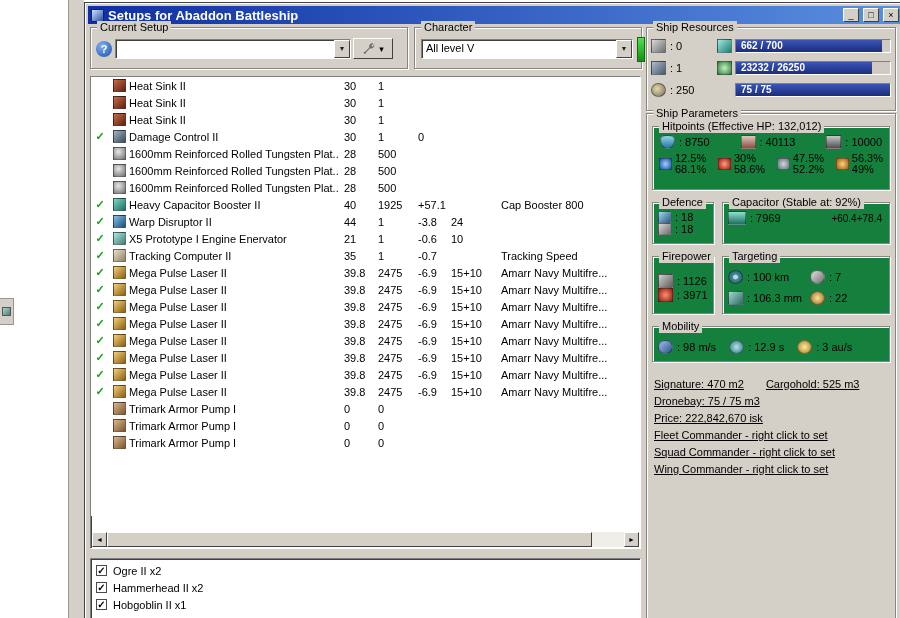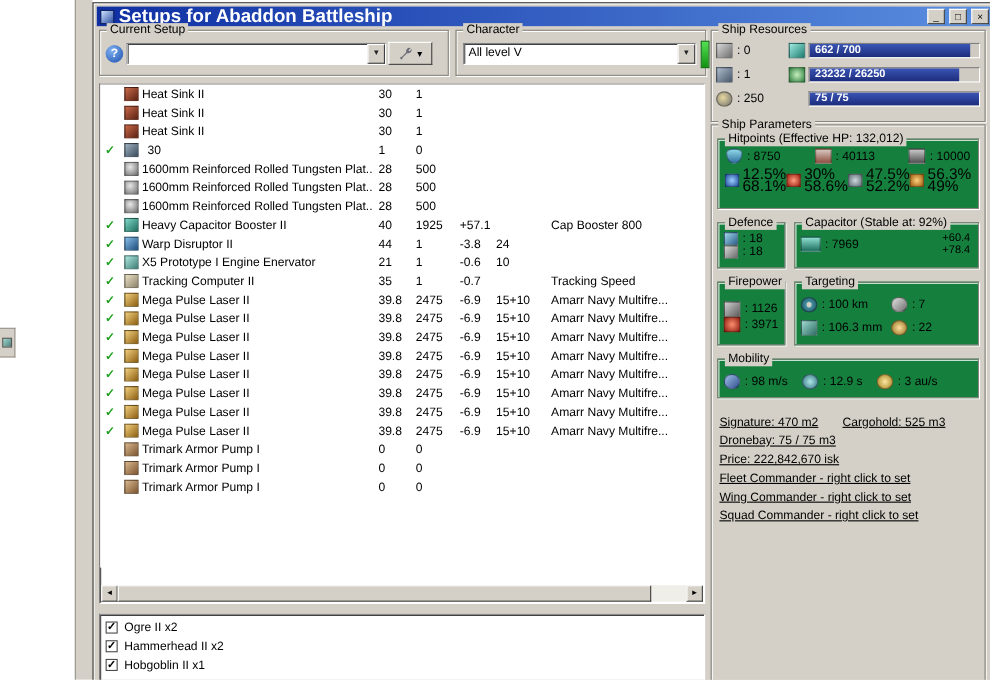--- a/index.html
+++ b/index.html
@@ -8,21 +8,21 @@
 
   
   .bg-strip{position:absolute;left:68px;top:0;width:16px;height:618px;background:#d4d0c8;border-left:1px solid #9a968e;}
   .bg-frag{position:absolute;left:0;top:298px;width:14px;height:27px;background:#d4d0c8;border:1px solid #9a968e;border-left:none;display:flex;align-items:center;justify-content:center;}
   .frag-ico{width:9px;height:9px;background:linear-gradient(135deg,#9fd8d0,#4f7f78);border:1px solid #555;}
 
   
   .window{position:absolute;left:84px;top:2px;width:822px;height:700px;background:#d4d0c8;border:1px solid #404040;box-shadow:inset 1px 1px 0 #ffffff, inset -1px -1px 0 #808080;padding:3px;}
   .titlebar{height:18px;background:linear-gradient(90deg,#0f2fa3,#5a8fe0);display:flex;align-items:center;padding:0 3px;gap:4px;}
   .title-ico{width:13px;height:13px;background:linear-gradient(135deg,#cfe2ff,#2a4fa0);border:1px solid #10255f;flex:none;}
-  .titlebar .title{color:#fff;font-weight:bold;font-size:17px;flex:1;white-space:nowrap;overflow:hidden;}
+  .titlebar .title{color:#fff;font-weight:bold;font-size:13px;flex:1;white-space:nowrap;overflow:hidden;}
   .winbtn{width:16px;height:14px;background:#d4d0c8;border:1px solid;border-color:#fff #404040 #404040 #fff;font-size:9px;line-height:12px;text-align:center;color:#000;flex:none;cursor:default;}
   .client{position:relative;height:676px;background:#d4d0c8;}
 
   
   .gb,.gb2{border:1px solid #87857e;box-shadow:1px 1px 0 #ffffff, inset 1px 1px 0 #ffffff;position:relative;}
   .gb{position:absolute;}
   .legend{position:absolute;top:-7px;left:6px;background:#d4d0c8;padding:0 3px;font-size:11px;line-height:13px;white-space:nowrap;}
 
   
   #gb-setup{left:2px;top:3px;width:318px;height:42px;}
@@ -84,30 +84,30 @@
   .pfill{position:absolute;left:0;top:0;bottom:0;background:linear-gradient(180deg,#3a55b5,#1c2c7c);}
   .plabel{position:absolute;left:5px;top:0;line-height:12px;font-size:10px;font-weight:bold;color:#fff;white-space:nowrap;}
 
   #gb-params{left:558px;top:89px;width:250px;height:560px;padding:12px 5px 4px 5px;}
   .gb2{background:#15803d;padding:8px 5px 3px 5px;}
   #gb-hp{height:64px;}
   .hp-row{display:flex;justify-content:space-between;padding:0 2px;}
   .stat{display:inline-flex;align-items:center;gap:4px;font-size:11px;white-space:nowrap;}
   .hp-resists{display:flex;justify-content:space-between;margin-top:4px;padding:0 1px;}
   .resist{display:inline-flex;align-items:center;gap:3px;}
-  .rstack{display:flex;flex-direction:column;font-size:14px;line-height:11px;}
+  .rstack{display:flex;flex-direction:column;font-size:11px;line-height:11px;}
   .prow{display:flex;gap:8px;margin-top:12px;align-items:stretch;}
   #gb-def,#gb-fire{width:62px;flex:none;display:flex;flex-direction:column;gap:0;}
   #gb-cap,#gb-targ{flex:1;}
   #gb-def{height:42px;}
   #gb-cap{height:42px;}
   #gb-fire{height:58px;justify-content:center;}
   #gb-targ{height:58px;display:grid;grid-template-columns:1fr 74px;row-gap:7px;align-content:center;}
   .cap-row{display:flex;align-items:center;gap:4px;}
-  .cap-deltas{margin-left:auto;display:flex;flex-direction:column;font-size:10px;line-height:11px;text-align:left;padding-right:2px;}
+  .cap-deltas{margin-left:auto;display:flex;font-size:10px;line-height:11px;text-align:left;padding-right:2px;}
   #gb-mob{margin-top:12px;height:36px;display:flex;gap:13px;align-items:center;}
   .summary{margin-top:14px;padding-left:2px;font-size:11px;text-decoration:underline;}
   .sline{height:17px;line-height:17px;white-space:nowrap;}
   .sline .gap{margin-left:22px;}
 
   
   .ico-cpu{background:linear-gradient(135deg,#9fe8df,#1f7f72);}
   .ico-powergrid{background:radial-gradient(circle at 50% 50%,#c8f0c0,#2f7f3f);}
   .ico-capcol{background:linear-gradient(135deg,#5a5a6a,#1a1a2a);}
   .ico-turret{background:linear-gradient(135deg,#d8d8d8,#707070);}
@@ -219,20 +219,21 @@
               <span class="cell num"></span>
               <span class="cell num"></span>
               <span class="cell txt"></span>
               <span class="cell"></span>
             </div>
             <div class="mod-row">
               <span class="cell chk">✓</span>
               <span class="cell icoCell">
                 <span class="mico ico-damage-control"></span>
               </span>
+              <span class="cell name">Damage Control II</span>
               <span class="cell num">30</span>
               <span class="cell num">1</span>
               <span class="cell num">0</span>
               <span class="cell num"></span>
               <span class="cell txt"></span>
               <span class="cell"></span>
             </div>
             <div class="mod-row">
               <span class="cell chk"></span>
               <span class="cell icoCell">
@@ -660,20 +661,20 @@
             </span>
         </div>
 
         <div class="summary">
           <div class="sline">
             <span>Signature: 470 m2</span><span class="gap">Cargohold: 525 m3</span>
           </div>
           <div class="sline">Dronebay: 75 / 75 m3</div>
           <div class="sline">Price: 222,842,670 isk</div>
           <div class="sline">Fleet Commander - right click to set</div>
+          <div class="sline">Squad Commander - right click to set</div>
           <div class="sline">Wing Commander - right click to set</div>
-          <div class="sline">Squad Commander - right click to set</div>
         </div>
       </div>
 
     </div>
   </div>
 </div>
 
 </body></html>

